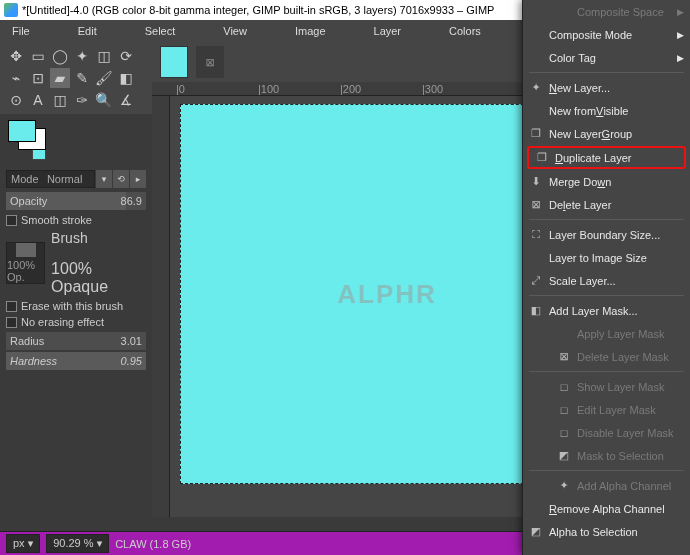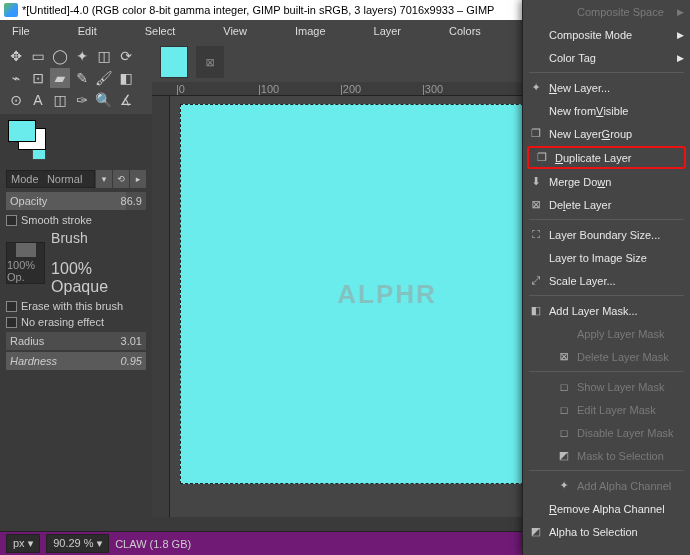--- a/index.html
+++ b/index.html
@@ -58,21 +58,21 @@
 .layers-tabs { display:flex; font-size:10px; border-top:1px solid #222; border-bottom:1px solid #222; }
 .layers-tabs div { padding:2px 4px; }
 .mode-lbl,.opacity-lbl { font-size:10px; padding:2px 4px; color:#bbb; }
 .lock-row { font-size:10px; padding:2px 4px; color:#aaa; display:flex; align-items:center; gap:2px; }
 .layer-item { display:flex; align-items:center; padding:2px 4px; gap:4px; }
 .layer-item .eye { width:14px; font-size:12px; color:#ccc; }
 .layer-item .th { width:20px; height:16px; border:1px solid #222; }
 .layer-item .th.c { background:#6aecec; }
 .layer-item .th.chk { background:repeating-conic-gradient(#888 0% 25%,#ccc 0% 50%) 50%/6px 6px; }
 
-.statusbar { height:24px; background:#701a75; border-top:1px solid #222; display:flex; align-items:center; padding:0 6px; font-size:10px; color:#ccc; gap:6px; }
+.statusbar { height:24px; background:#a21caf; border-top:1px solid #222; display:flex; align-items:center; padding:0 6px; font-size:10px; color:#ccc; gap:6px; }
 .statusbar .seg { background:#2c2c2c; padding:2px 6px; border:1px solid #222; }
 
 .ctx-menu { position:absolute; top:0; right:0; width:168px; background:#454545; border-left:1px solid #222; height:100%; box-shadow:-2px 0 8px rgba(0,0,0,.5); }
 .ctx-item { height:23px; display:flex; align-items:center; padding:0 8px 0 26px; color:#e8e8e8; font-size:11px; position:relative; cursor:pointer; white-space:nowrap; }
 .ctx-item.disabled { color:#7a7a7a;margin-left:28px; }
 .ctx-item .arr { position:absolute; right:6px; font-size:9px; }
 .ctx-item .ic { position:absolute; left:6px; width:14px; text-align:center; font-size:11px; color:#bbb; }
 .ctx-sep { height:1px; background:#5a5a5a; margin:3px 6px; }
 .ctx-item u { text-decoration:underline; }
 .ctx-highlight { border:2px solid #e11; border-radius:3px; margin:1px 4px; height:23px; }

